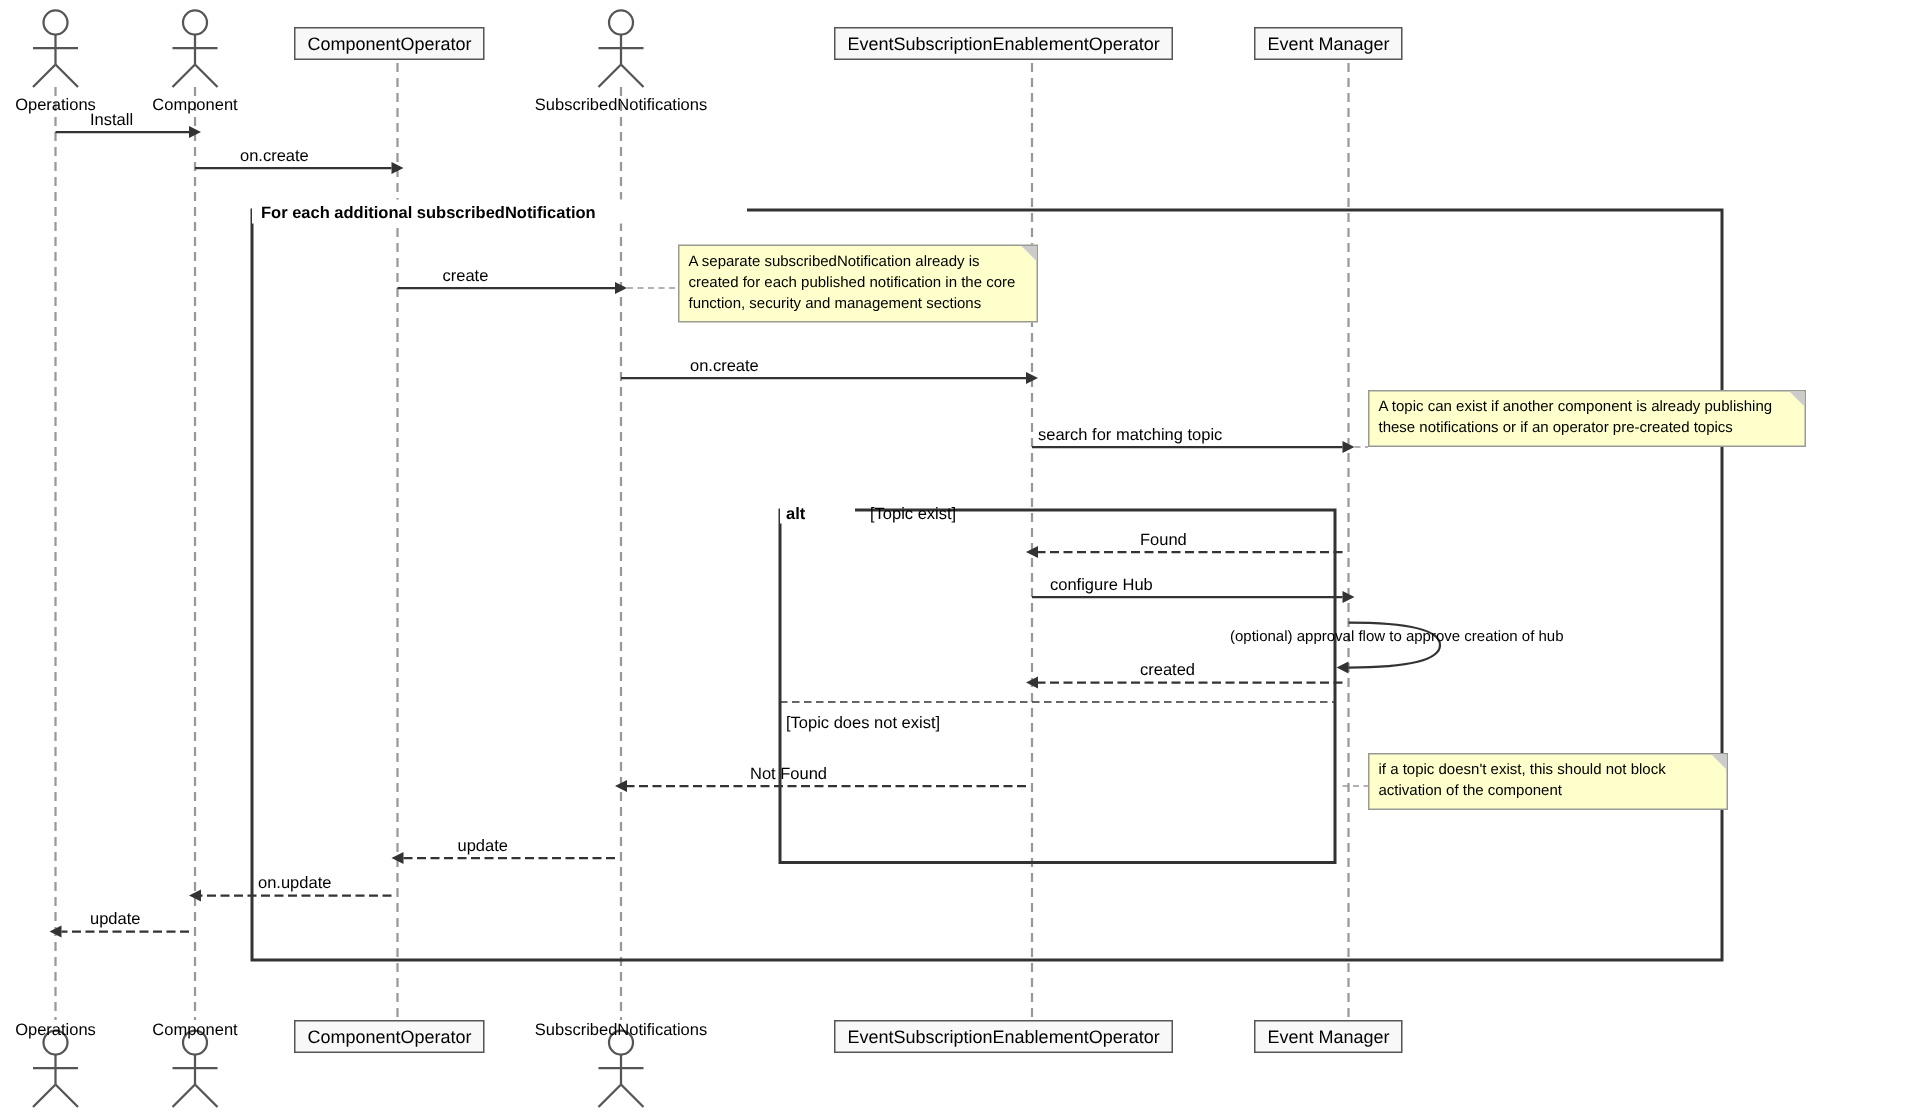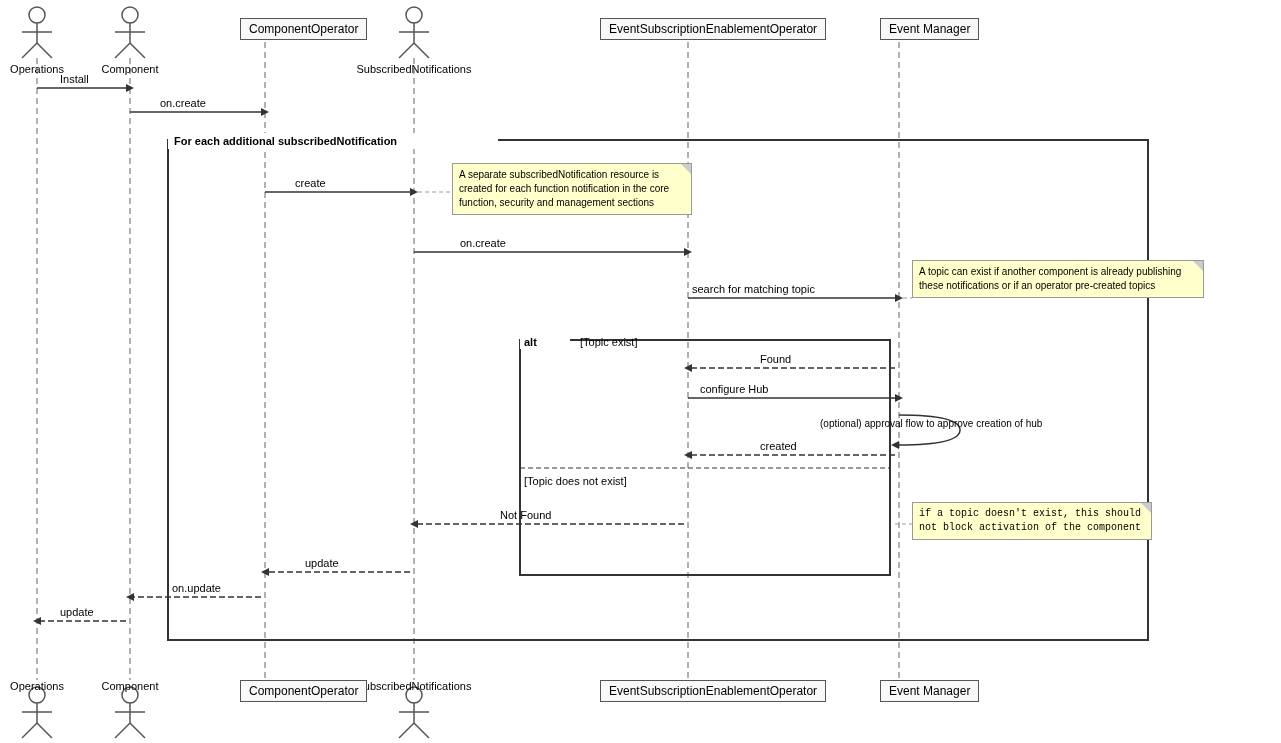--- a/index.html
+++ b/index.html
@@ -20,21 +20,20 @@
     }
     
     .participant-box {
       position: absolute;
       border: 1px solid #555;
       background: #f8f8f8;
       padding: 3px 8px;
       font-size: 12px;
       white-space: nowrap;
       text-align: center;
-      margin-left: 44px;
     }
     
     .note {
       position: absolute;
       background: #ffffcc;
       border: 1px solid #999;
       padding: 4px 6px;
       font-size: 10px;
       line-height: 1.4;
     }
@@ -206,24 +205,24 @@
     <span>ComponentOperator</span>
   </div>
   <div class="participant-box" style="left:556px; top:680px; min-width:80px;">
     <span>EventSubscriptionEnablementOperator</span>
   </div>
   <div class="participant-box" style="left:836px; top:680px; min-width:80px;">
     <span>Event Manager</span>
   </div>
 
   <div class="note" style="left:452px; top:163px; width:240px;">
-    <span>A separate subscribedNotification resource is created for each function notification in the core function, security and management sections</span>
+    <span>A separate subscribedNotification already is created for each published notification in the core function, security and management sections</span>
   </div>
 
   <div class="note" style="left:912px; top:260px; width:292px;">
     <span>A topic can exist if another component is already publishing these notifications or if an operator pre-created topics</span>
   </div>
 
-  <div class="note" style="left:912px; top:502px; width:240px;font-family:Liberation Mono, monospace;">
+  <div class="note" style="left:912px; top:502px; width:240px;">
     <span>if a topic doesn't exist, this should not block activation of the component</span>
   </div>
 
 </div>
 
 </body></html>

